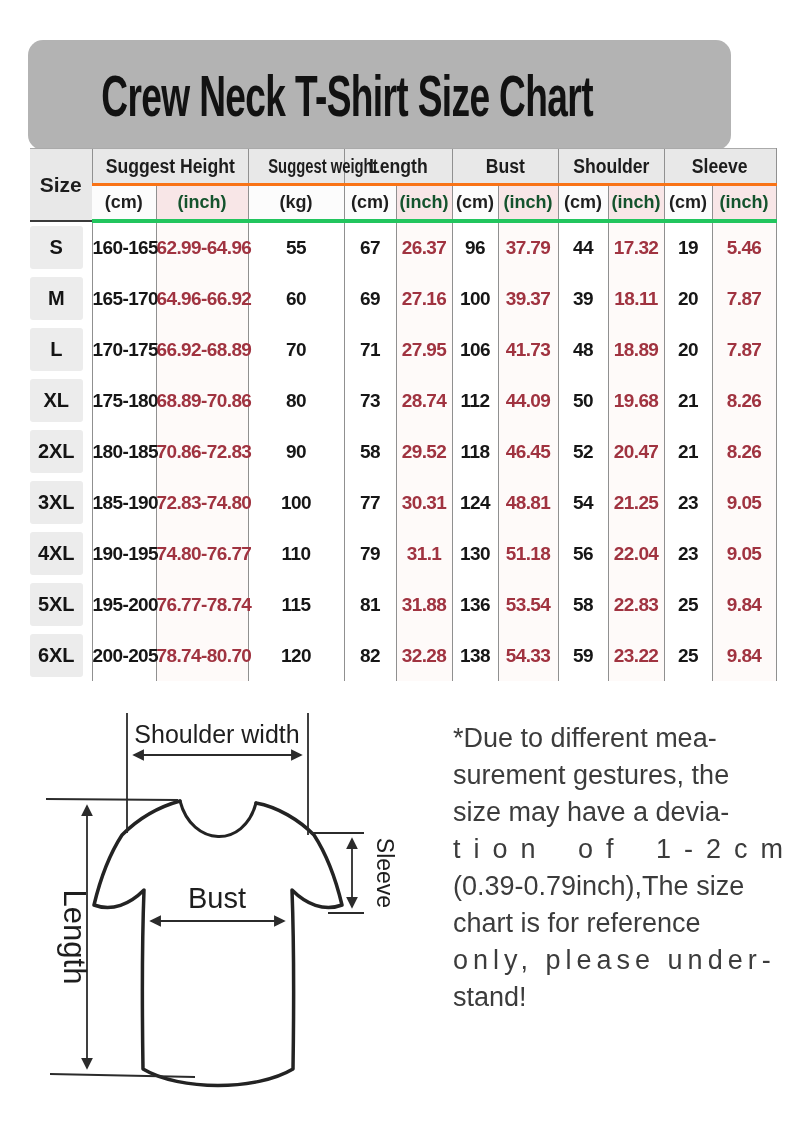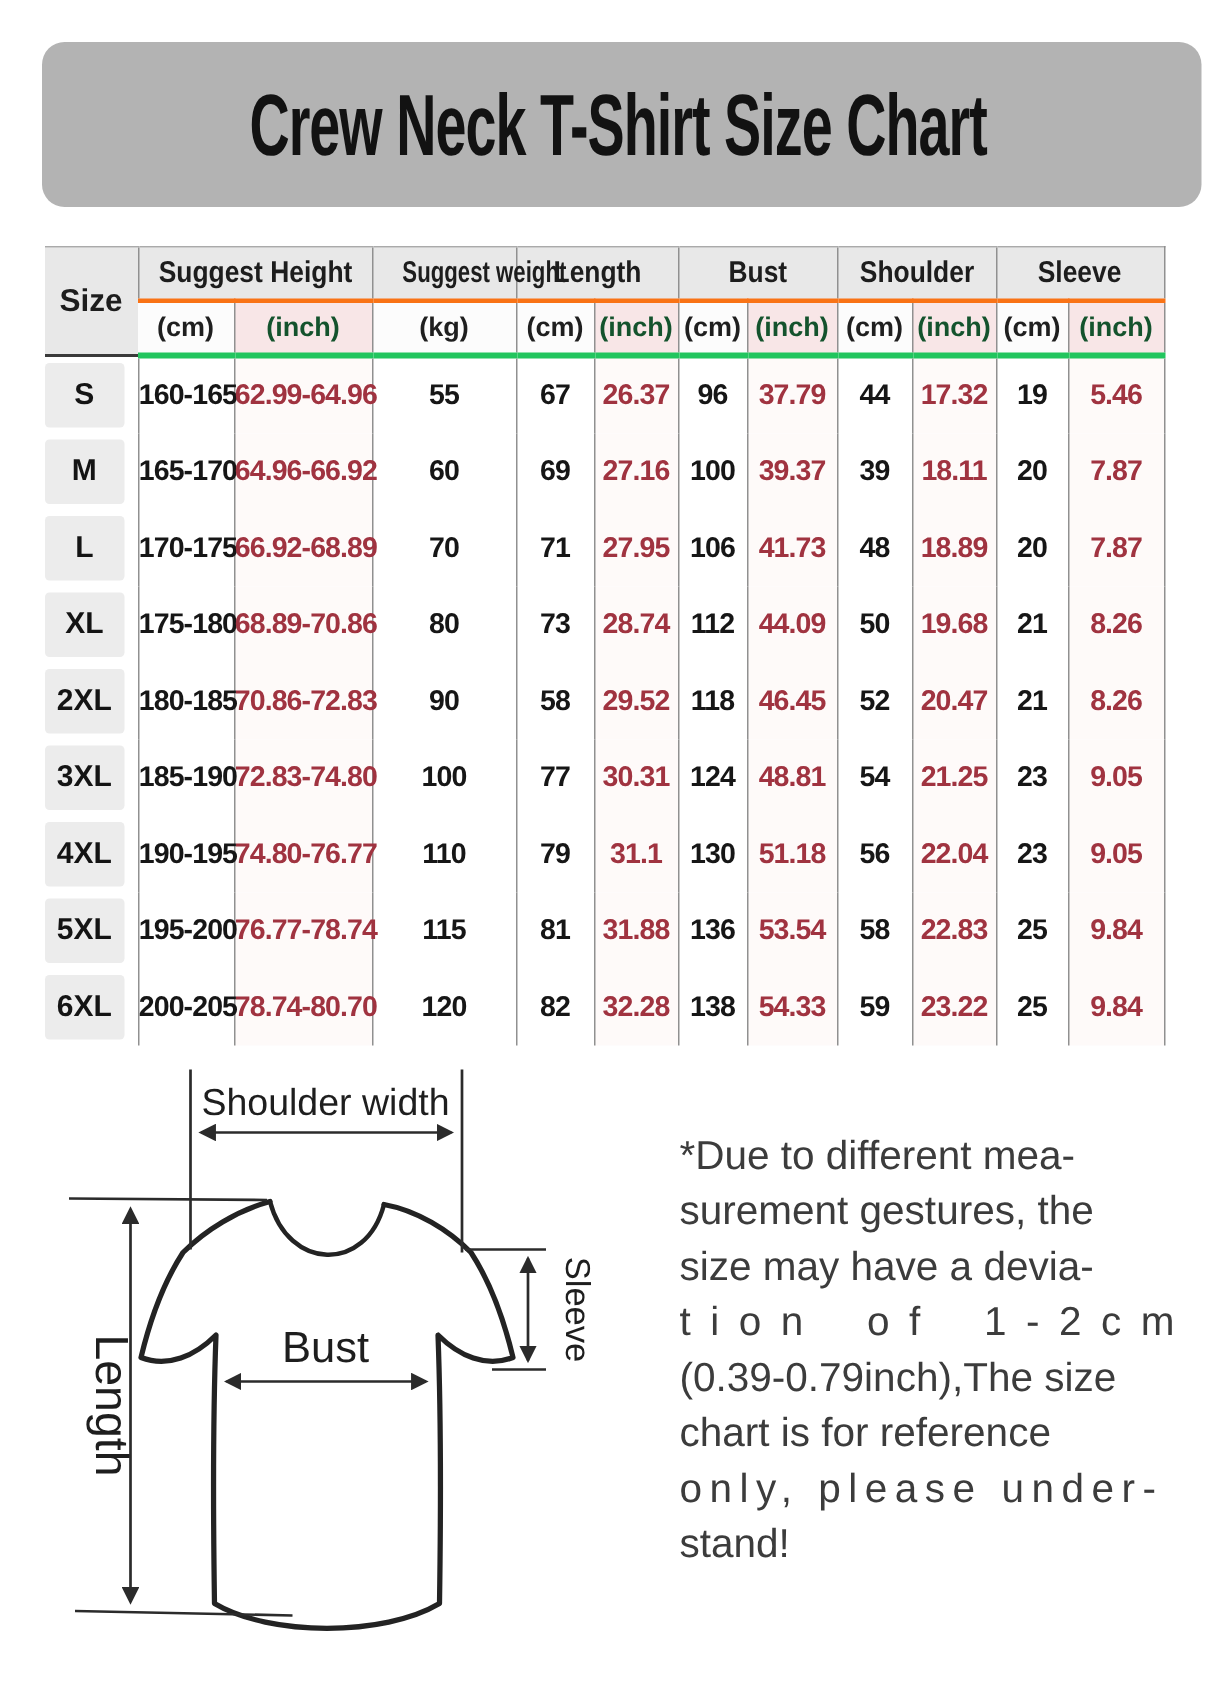--- a/index.html
+++ b/index.html
@@ -3,31 +3,31 @@
 <meta charset="utf-8">
 <style>
   html,body{margin:0;padding:0;}
   body{
     width:804px;height:1122px;background:#ffffff;position:relative;
     font-family:"Liberation Sans","DejaVu Sans",sans-serif;
     -webkit-font-smoothing:antialiased;overflow:hidden;
   }
   
   .title-bar{
-    position:absolute;left:28px;top:28px;width:773px;height:110px;
+    position:absolute;left:28px;top:40px;width:703px;height:110px;
     background:#b3b3b3;border-radius:15px;
-    display:flex;align-items:center;justify-content:flex-start;
+    display:flex;align-items:center;justify-content:flex-end;
   }
   .title-text{
     font-size:58px;font-weight:700;color:#121212;white-space:nowrap;
     letter-spacing:-1px;transform:scaleX(0.64);transform-origin:center;
   }
   
   .size-table{
-    position:absolute;left:30px;top:164px;width:746px;
+    position:absolute;left:30px;top:148px;width:746px;
     border-collapse:collapse;table-layout:fixed;
   }
   .size-table th,.size-table td{
     padding:0;text-align:center;vertical-align:middle;
     border-left:1px solid #909090;white-space:nowrap;overflow:visible;
   }
   .size-table th:first-child,.size-table td:first-child{border-left:none;}
   .size-table th:last-child,.size-table td:last-child{border-right:1px solid #909090;}
   .size-table thead tr:first-child th{border-top:1px solid #aaaaaa;}
   th.group{
@@ -54,21 +54,21 @@
     display:flex;align-items:center;justify-content:center;
     font-size:20px;font-weight:700;color:#141414;
   }
   
   .tshirt-diagram{position:absolute;left:30px;top:693px;}
   .tshirt-diagram text{
     font-family:"Liberation Sans","DejaVu Sans",sans-serif;fill:#1e1e1e;
   }
   
   .note-block{
-    position:absolute;left:453px;top:752px;width:352px;
+    position:absolute;left:453px;top:720px;width:352px;
     font-size:27px;line-height:37px;color:#3c3c3c;
   }
   .note-line{white-space:nowrap;}
   .note-line.ls-wide{letter-spacing:13px;word-spacing:9px;}
   .note-line.ls-mid{letter-spacing:5px;}
 </style>
 </head>
 <body>
 
 <div class="title-bar">

